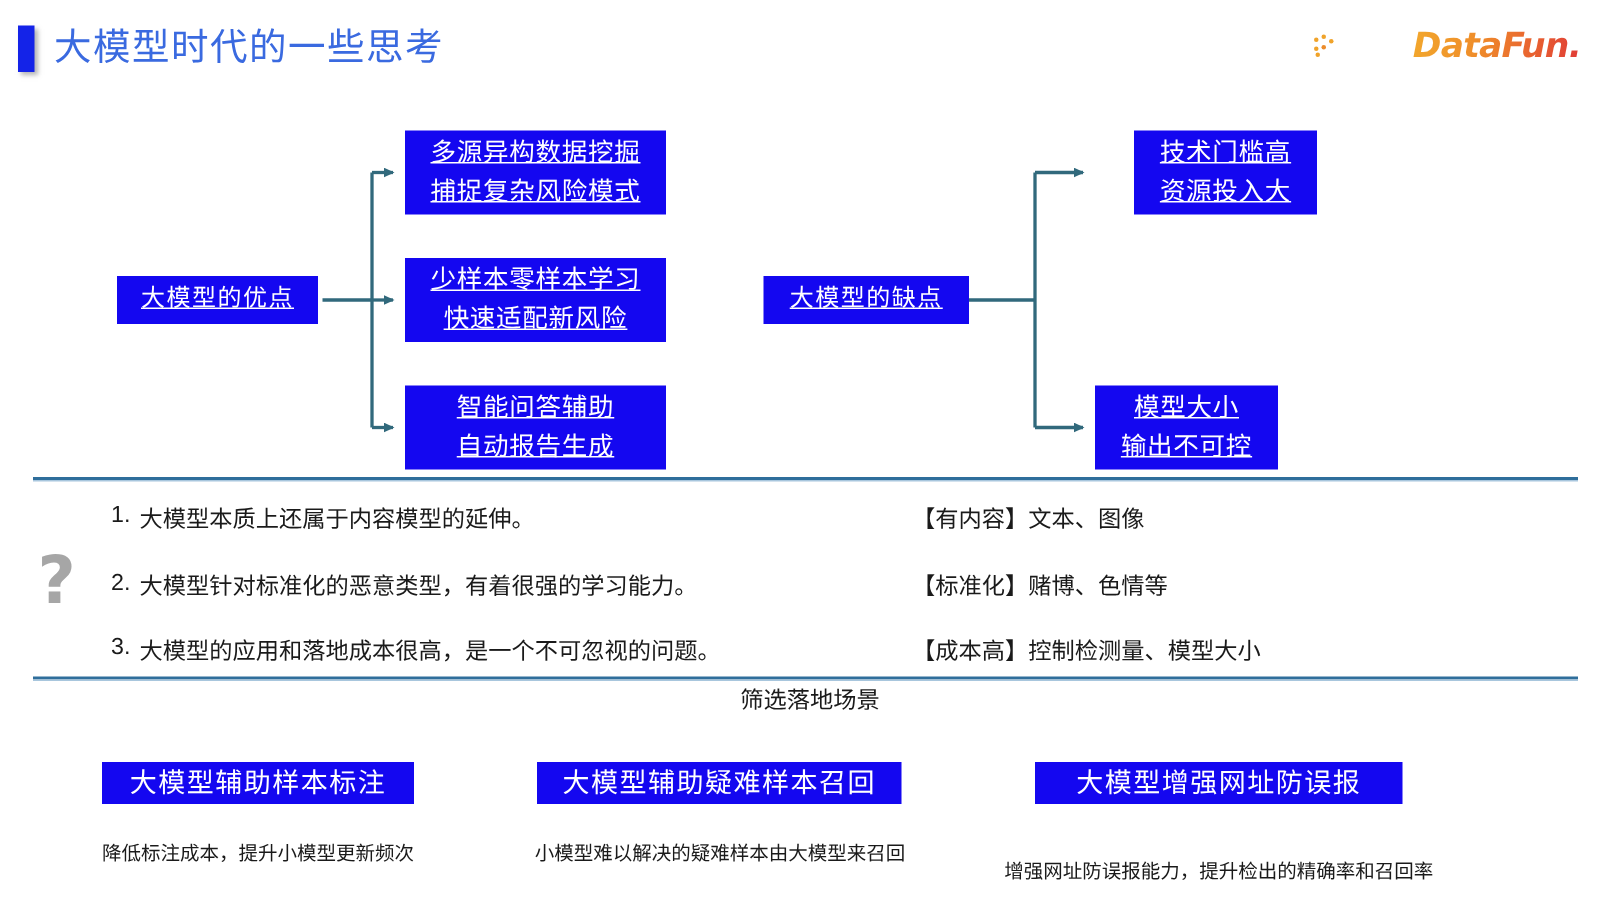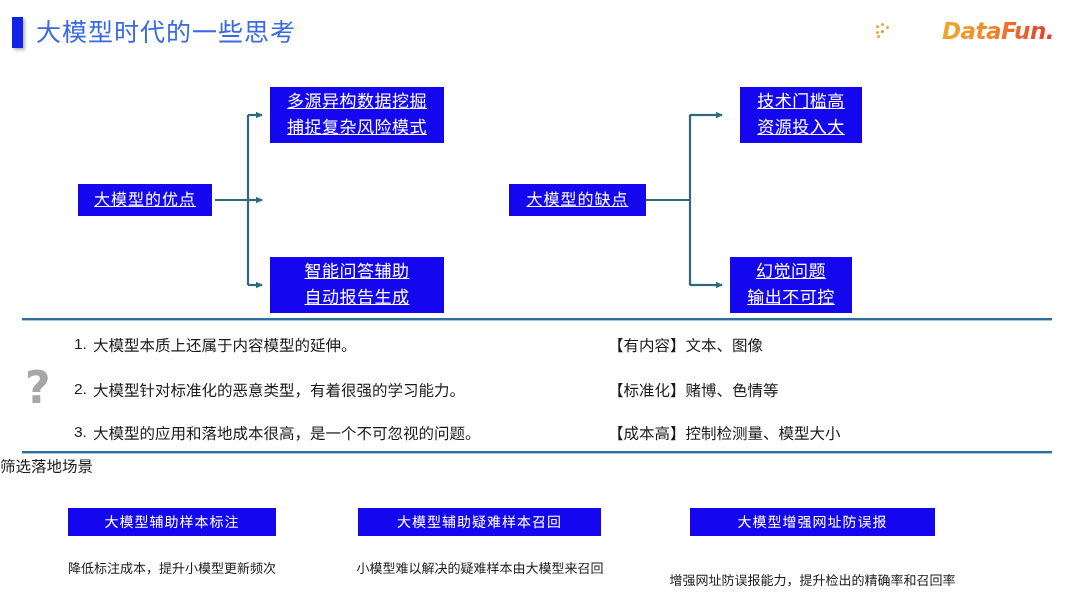--- a/index.html
+++ b/index.html
@@ -141,30 +141,31 @@
   }
   .list-row .num { width: 19px; flex: 0 0 19px; }
   .list-row .body { flex: 0 0 515px; }
   .list-row .tag { flex: 0 0 auto; }
 
   
   .section-label {
     position: absolute;
     left: 0; right: 0;
     top: 454px;
+    text-align: center;
     font-size: 15.5px;
     color: #1a1a1a;
   }
   .chip {
     position: absolute;
     top: 508px;
     height: 28px;
     background: #1407f0;
     color: #ffffff;
-    font-size: 14px;
+    font-size: 18px;
     line-height: 28px;
     text-align: center;
     letter-spacing: 1px;
     white-space: nowrap;
   }
   .caption {
     position: absolute;
     top: 558px;
     font-size: 13px;
     color: #1a1a1a;
@@ -217,35 +218,39 @@
     </svg>
 
     <div class="node root" style="left:78px; top:184px; width:134px; height:32px;">
       <span class="ln">大模型的优点</span>
     </div>
 
     <div class="node" style="left:270px; top:87px; width:174px; height:56px;">
       <span class="ln">多源异构数据挖掘</span>
       <span class="ln">捕捉复杂风险模式</span>
     </div>
+    <div class="node" style="left:270px; top:172px; width:174px; height:56px;">
+      <span class="ln">少样本零样本学习</span>
+      <span class="ln">快速适配新风险</span>
+    </div>
     <div class="node" style="left:270px; top:257px; width:174px; height:56px;">
       <span class="ln">智能问答辅助</span>
       <span class="ln">自动报告生成</span>
     </div>
 
     <div class="node root" style="left:509px; top:184px; width:137px; height:32px;">
       <span class="ln">大模型的缺点</span>
     </div>
 
-    <div class="node" style="left:740px; top:87px; width:122px; height:56px;">
+    <div class="node" style="left:756px; top:87px; width:122px; height:56px;">
       <span class="ln">技术门槛高</span>
       <span class="ln">资源投入大</span>
     </div>
     <div class="node" style="left:730px; top:257px; width:122px; height:56px;">
-      <span class="ln">幻觉问题</span>
+      <span class="ln">模型大小</span>
       <span class="ln">输出不可控</span>
     </div>
   </div>
 
   <div class="rule" style="left:22px; top:318px; width:1030px;"></div>
 
   <div class="qmark">?</div>
 
   <div class="list-row" style="top:330px;">
     <span class="num">1.</span>

